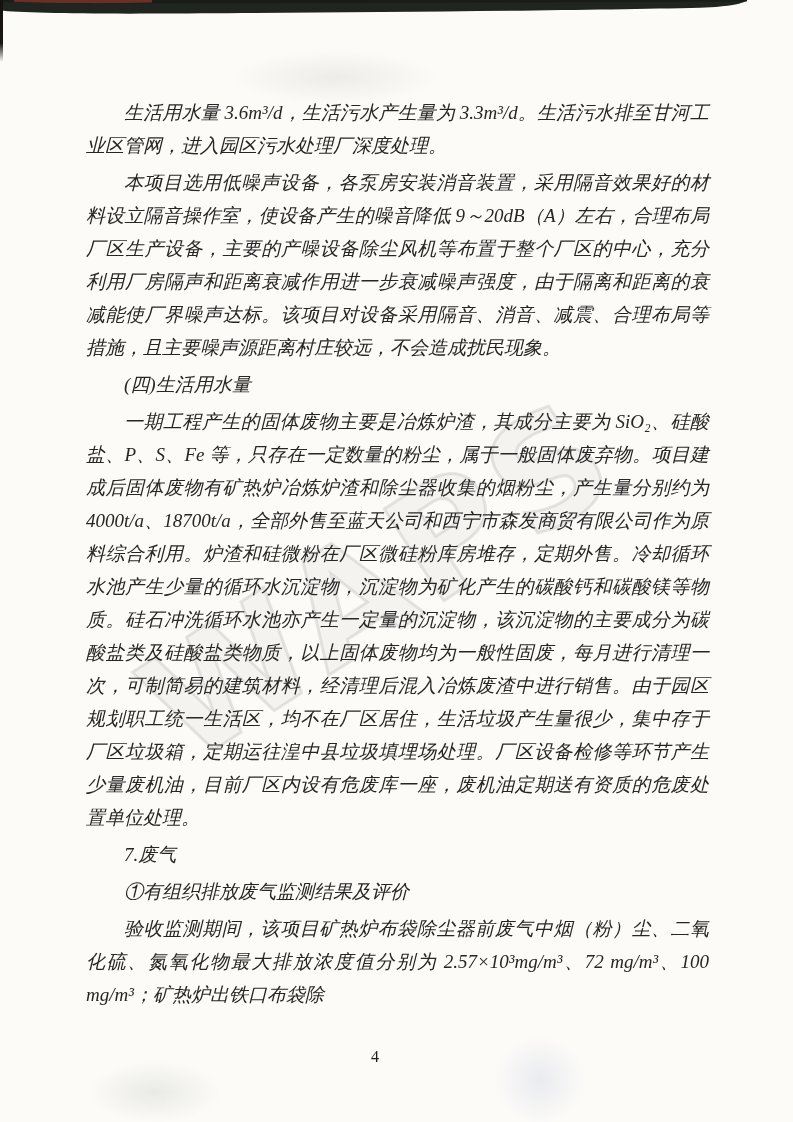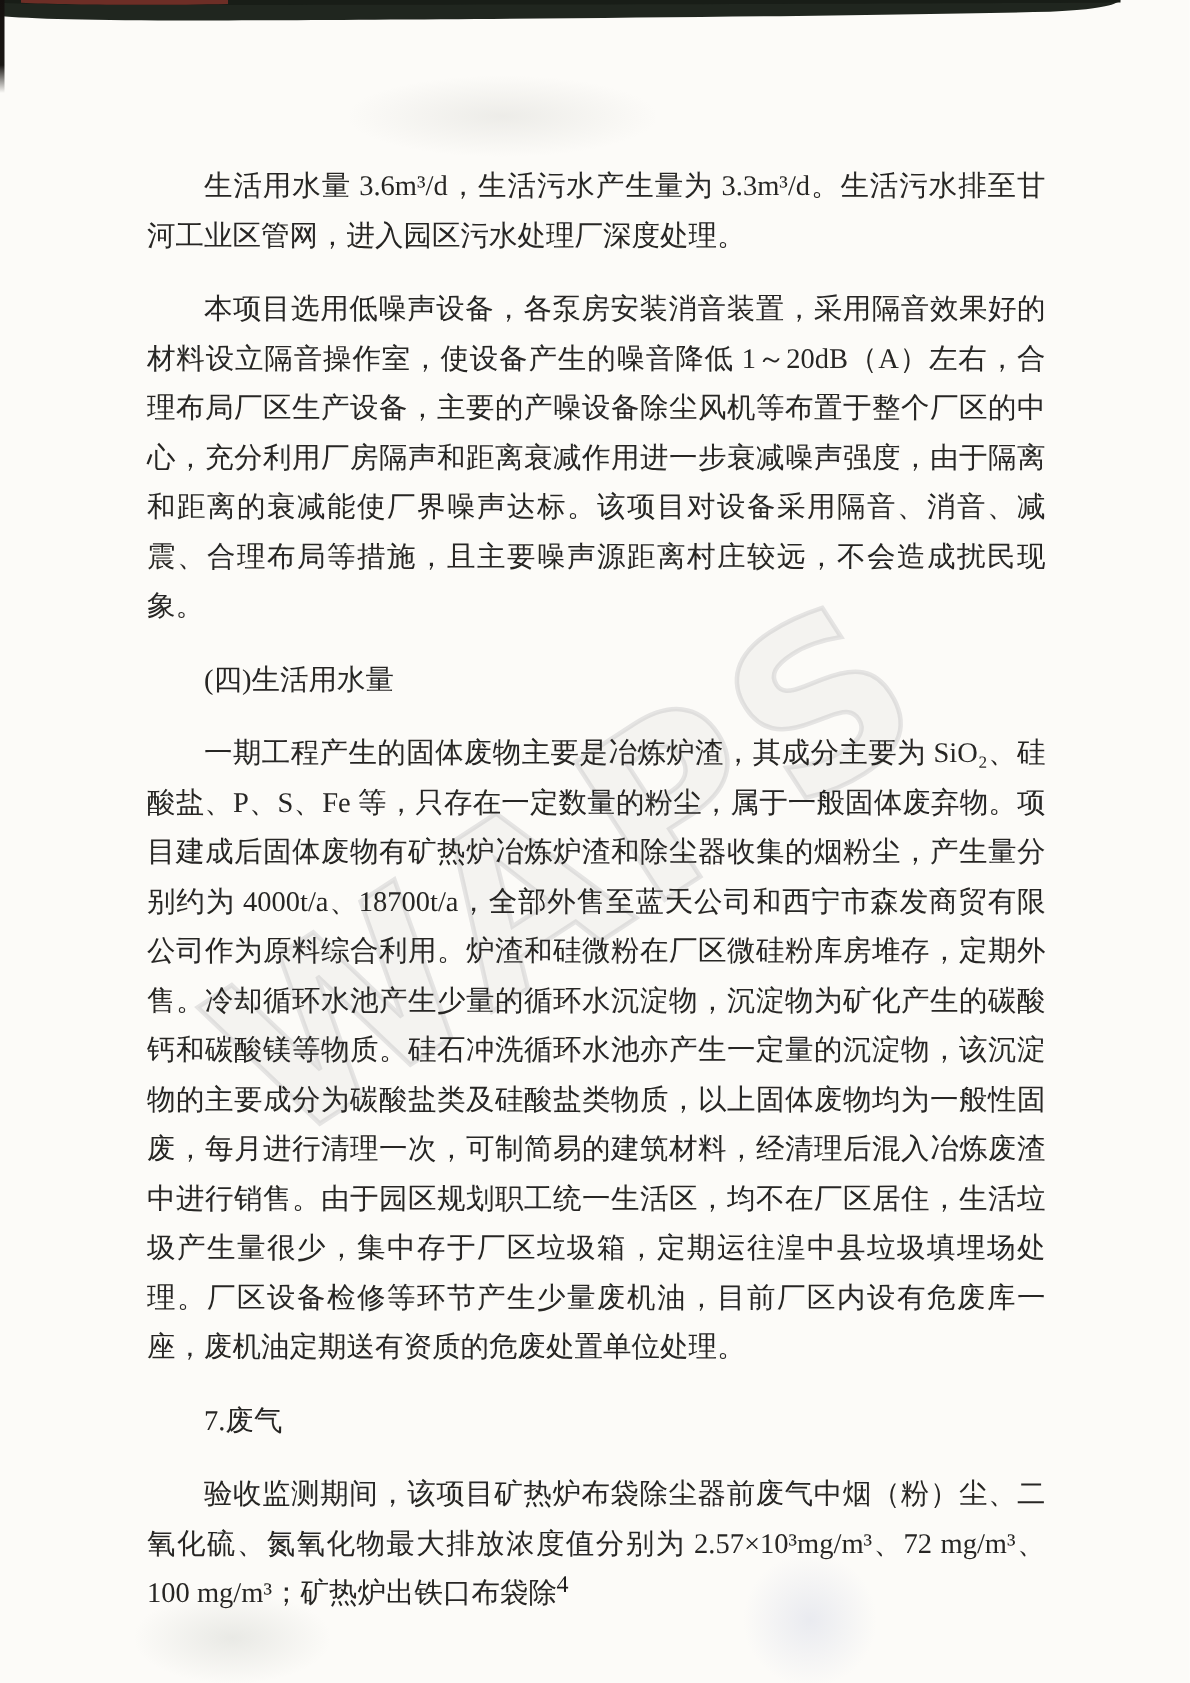--- a/index.html
+++ b/index.html
@@ -37,21 +37,21 @@
   .smudge-bottom-left{left:90px;top:1062px;width:130px;height:60px;
     background:radial-gradient(ellipse at center,rgba(165,170,162,0.22),rgba(165,170,162,0) 72%);}
   .smudge-bottom-blue{left:495px;top:1035px;width:90px;height:90px;
     background:radial-gradient(ellipse at center,rgba(185,192,218,0.28),rgba(185,192,218,0) 70%);}
   
   .page-text{
     position:absolute;left:82px;top:92px;width:631px;
     font-size:19px;line-height:33px;color:#272624;
     text-align:justify;
   }
-  .para{margin:16px;text-indent:2em;}
+  .para{margin:4px;text-indent:2em;font-style:italic;}
   .heading-bold{font-weight:bold;}
   .footer{
     position:absolute;left:0;top:1048px;width:750px;
     text-align:center;font-size:16px;color:#1d1c1a;
   }
 </style>
 </head>
 <body>
 
 <div class="page">
@@ -66,22 +66,23 @@
   <div class="left-edge"></div>
 
   <div class="watermark">WAPS</div>
 
   <div class="smudge smudge-top"></div>
   <div class="smudge smudge-bottom-left"></div>
   <div class="smudge smudge-bottom-blue"></div>
 
   <div class="page-text">
     <p class="para">生活用水量 3.6m³/d，生活污水产生量为 3.3m³/d。生活污水排至甘河工业区管网，进入园区污水处理厂深度处理。</p>
-    <p class="para">本项目选用低噪声设备，各泵房安装消音装置，采用隔音效果好的材料设立隔音操作室，使设备产生的噪音降低 1～20dB（A）左右，合理布局厂区生产设备，主要的产噪设备除尘风机等布置于整个厂区的中心，充分利用厂房隔声和距离衰减作用进一步衰减噪声强度，由于隔离和距离的衰减能使厂界噪声达标。该项目对设备采用隔音、消音、减震、合理布局等措施，且主要噪声源距离村庄较远，不会造成扰民现象。</p>
+    <p class="para">本项目选用低噪声设备，各泵房安装消音装置，采用隔音效果好的材料设立隔音操作室，使设备产生的噪音降低 9～20dB（A）左右，合理布局厂区生产设备，主要的产噪设备除尘风机等布置于整个厂区的中心，充分利用厂房隔声和距离衰减作用进一步衰减噪声强度，由于隔离和距离的衰减能使厂界噪声达标。该项目对设备采用隔音、消音、减震、合理布局等措施，且主要噪声源距离村庄较远，不会造成扰民现象。</p>
     <p class="para">(四)生活用水量</p>
     <p class="para">一期工程产生的固体废物主要是冶炼炉渣，其成分主要为 SiO₂、硅酸盐、P、S、Fe 等，只存在一定数量的粉尘，属于一般固体废弃物。项目建成后固体废物有矿热炉冶炼炉渣和除尘器收集的烟粉尘，产生量分别约为 4000t/a、18700t/a，全部外售至蓝天公司和西宁市森发商贸有限公司作为原料综合利用。炉渣和硅微粉在厂区微硅粉库房堆存，定期外售。冷却循环水池产生少量的循环水沉淀物，沉淀物为矿化产生的碳酸钙和碳酸镁等物质。硅石冲洗循环水池亦产生一定量的沉淀物，该沉淀物的主要成分为碳酸盐类及硅酸盐类物质，以上固体废物均为一般性固废，每月进行清理一次，可制简易的建筑材料，经清理后混入冶炼废渣中进行销售。由于园区规划职工统一生活区，均不在厂区居住，生活垃圾产生量很少，集中存于厂区垃圾箱，定期运往湟中县垃圾填埋场处理。厂区设备检修等环节产生少量废机油，目前厂区内设有危废库一座，废机油定期送有资质的危废处置单位处理。</p>
     <p class="para">7.废气</p>
+    <p class="para">①有组织排放废气监测结果及评价</p>
     <p class="para">验收监测期间，该项目矿热炉布袋除尘器前废气中烟（粉）尘、二氧化硫、氮氧化物最大排放浓度值分别为 2.57×10³mg/m³、72 mg/m³、100 mg/m³；矿热炉出铁口布袋除</p>
   </div>
 
   <div class="footer">4</div>
 
 </div>
 
 </body></html>

